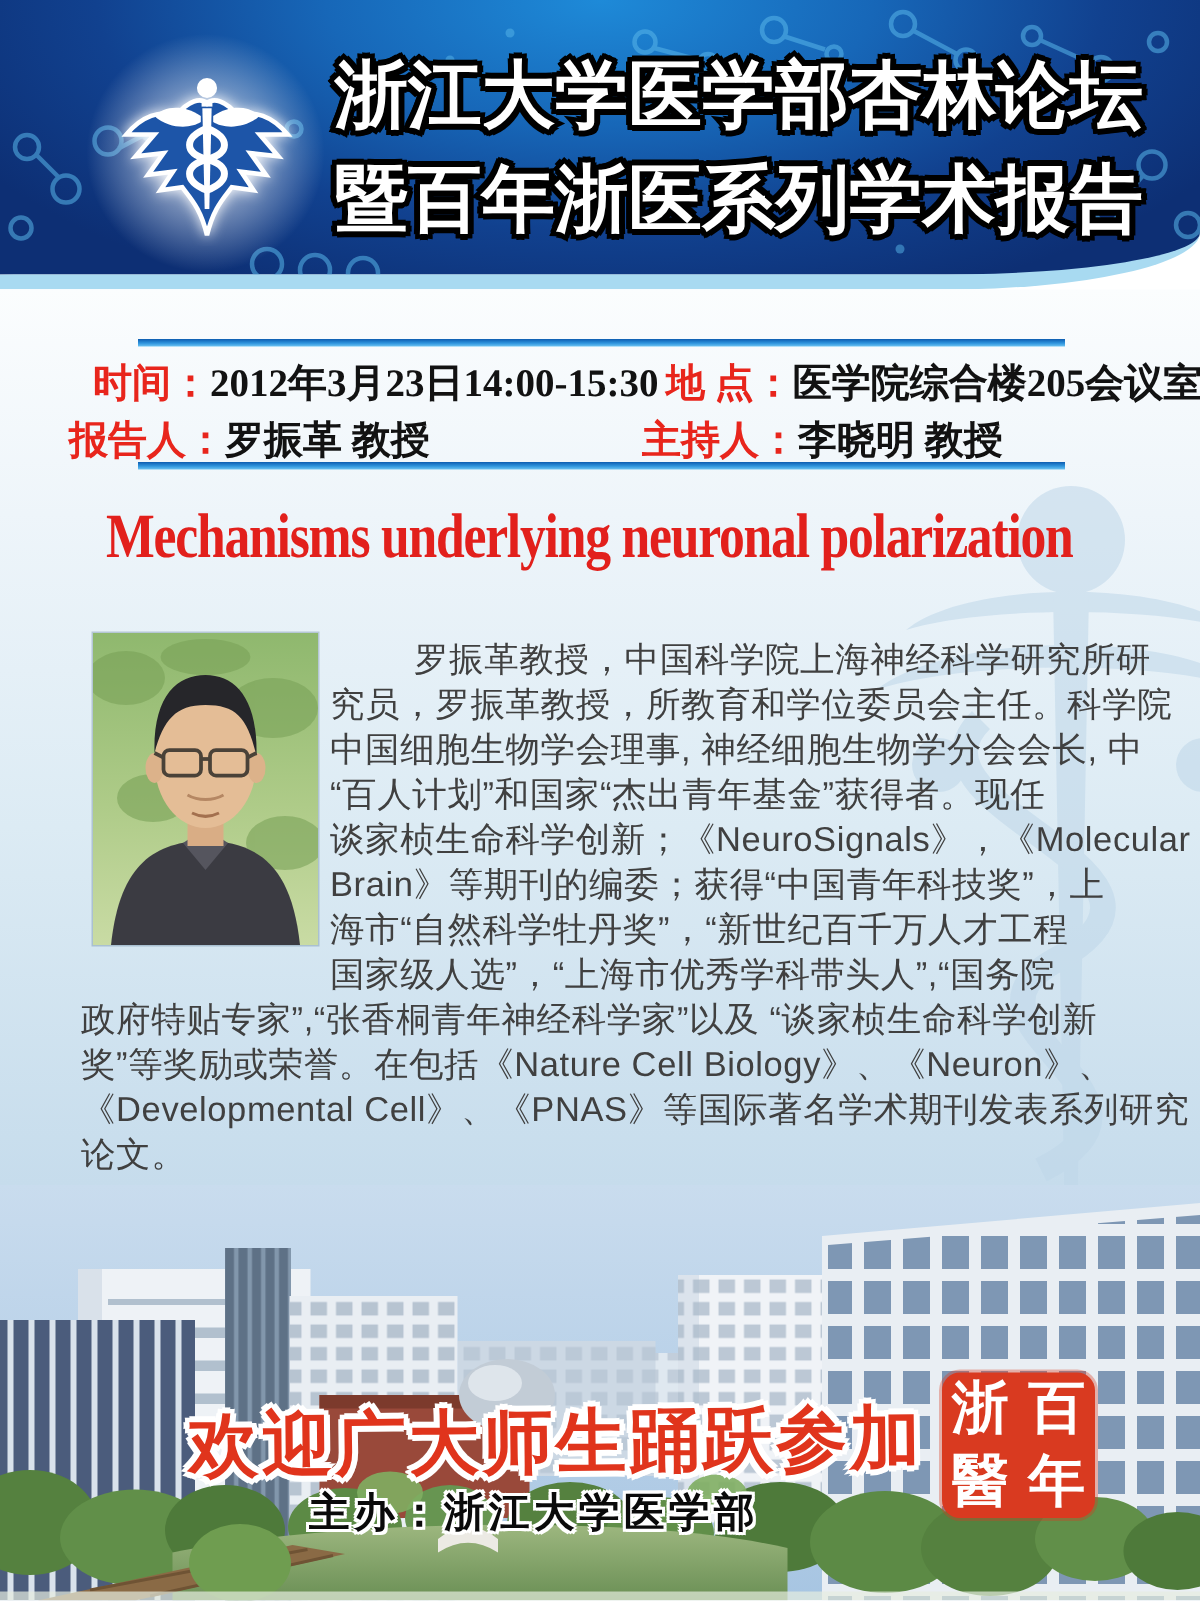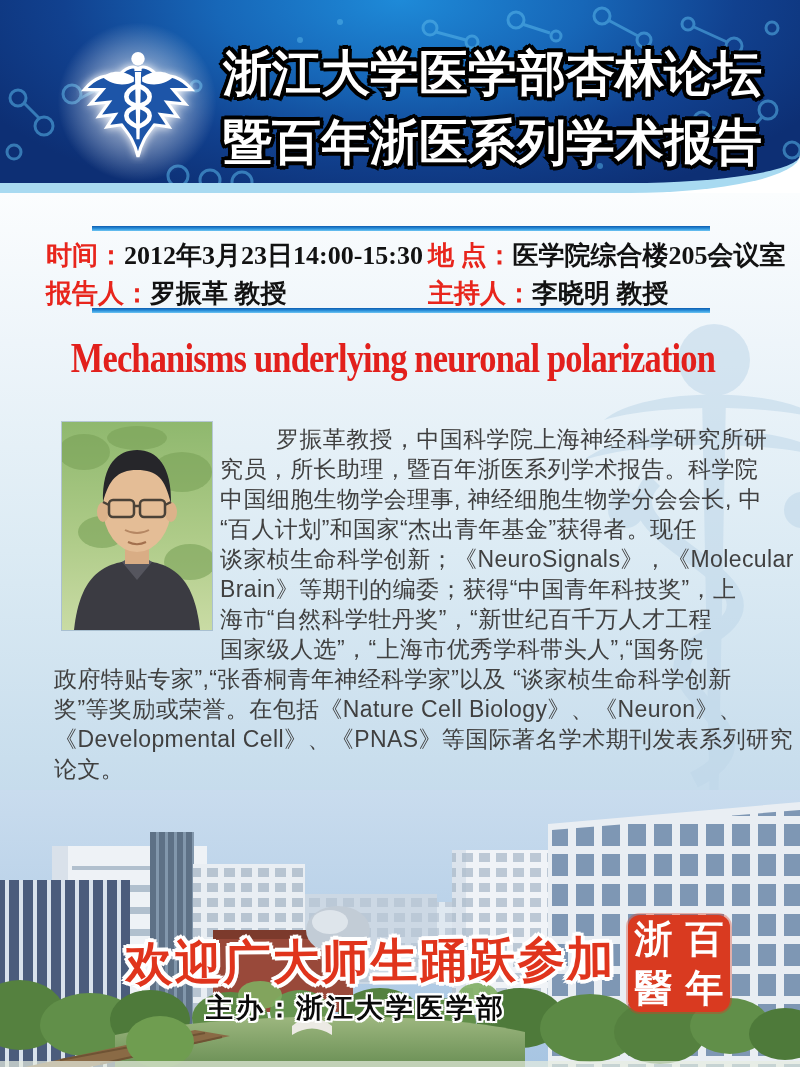--- a/index.html
+++ b/index.html
@@ -7,37 +7,37 @@
           font-family:"Liberation Sans",sans-serif;}
   
   .header-band{position:absolute;left:0;top:0;width:800px;height:183px;
     background:radial-gradient(ellipse 60% 120% at 50% 0%, #1e8ad8 0%, #1767b8 38%, #11418f 70%, #0d2f74 100%);
     border-bottom-right-radius:170px 38px;
     border-bottom:10px solid #a8daf1;}
   .circuit{position:absolute;left:0;top:0;width:800px;height:183px;pointer-events:none;}
   .logo-glow{position:absolute;left:52px;top:22px;width:170px;height:160px;
     background:radial-gradient(circle, rgba(255,255,255,.85) 0%, rgba(255,255,255,0) 68%);}
   .logo{position:absolute;left:76px;top:36px;width:124px;height:128px;}
-  .header-titles{position:absolute;left:205px;top:39px;width:575px;text-align:center;}
+  .header-titles{position:absolute;left:205px;top:30px;width:575px;text-align:center;}
   .header-title{white-space:nowrap;font-weight:bold;font-size:49px;line-height:69px;color:#fff;
     letter-spacing:0px;
     -webkit-text-stroke:6px #000;paint-order:stroke fill;
     text-shadow:4px 0 0 #000,-4px 0 0 #000,0 4px 0 #000,0 -4px 0 #000,
                 3px 3px 0 #000,-3px 3px 0 #000,3px -3px 0 #000,-3px -3px 0 #000;}
   
   .main-bg{position:absolute;left:0;top:193px;width:800px;height:597px;
     background:linear-gradient(180deg,#fbfdfe 0%, #eef5fa 25%, #dcebf4 60%, #c6dcec 100%);}
   .watermark{position:absolute;right:-34px;top:300px;width:270px;height:560px;opacity:.55;}
   .rule{position:absolute;left:92px;width:618px;height:5px;
     background:linear-gradient(180deg,#0d5cb0 0%, #2e94dd 55%, #6ec4f2 100%);}
   .rule-1{top:226px;} .rule-2{top:308px;}
   .info-cell{position:absolute;white-space:nowrap;font-family:"Liberation Serif",serif;
     font-weight:bold;font-size:26px;color:#121212;}
   .info-label{color:#e8251c;}
-  .r1{top:238px;} .r2{top:276px;}
+  .r1{top:238px;margin-left:16px;} .r2{top:276px;}
   .c1{left:46px;} .c2{left:428px;}
   .talk-title{position:absolute;left:0;top:334px;width:800px;text-align:left;white-space:nowrap;}
   .talk-title span{display:inline-block;transform:scaleX(.82);transform-origin:50% 50%;
     font-family:"Liberation Serif",serif;font-weight:bold;font-size:42px;color:#e2201c;letter-spacing:-1px;}
   .speaker-photo{position:absolute;left:62px;top:422px;width:150px;height:208px;
     box-shadow:0 0 0 1px rgba(90,120,150,.35);}
   .bio{position:absolute;left:54px;top:424px;width:694px;font-size:23px;color:#404040;}
   .bio-line{height:30px;line-height:30px;white-space:nowrap;letter-spacing:.4px;}
   .bio-line.wrap{margin-left:166px;}
   .bio-line.indent{text-indent:56px;}
@@ -184,21 +184,21 @@
       <line x1="72" y1="84" x2="78" y2="84"></line>
       <line x1="47" y1="83" x2="41" y2="80"></line>
         <line x1="103" y1="83" x2="109" y2="80"></line>
     </g>
     <path d="M63,108 C70,112 80,112 87,108" stroke="#b58763" stroke-width="2" fill="none"></path>
     <path d="M66,120 C72,123 78,123 84,120" stroke="#a3704e" stroke-width="2" fill="none"></path>
   </svg>
 
   <div class="bio">
     <div class="bio-line wrap indent">罗振革教授，中国科学院上海神经科学研究所研</div>
-    <div class="bio-line wrap">究员，所长助理，暨百年浙医系列学术报告。科学院</div>
+    <div class="bio-line wrap">究员，罗振革教授，所教育和学位委员会主任。科学院</div>
     <div class="bio-line wrap">中国细胞生物学会理事, 神经细胞生物学分会会长, 中</div>
     <div class="bio-line wrap">“百人计划”和国家“杰出青年基金”获得者。现任</div>
     <div class="bio-line wrap">谈家桢生命科学创新；《NeuroSignals》，《Molecular</div>
     <div class="bio-line wrap">Brain》等期刊的编委；获得“中国青年科技奖”，上</div>
     <div class="bio-line wrap">海市“自然科学牡丹奖”，“新世纪百千万人才工程</div>
     <div class="bio-line wrap">国家级人选”，“上海市优秀学科带头人”,“国务院</div>
     <div class="bio-line">政府特贴专家”,“张香桐青年神经科学家”以及 “谈家桢生命科学创新</div>
     <div class="bio-line">奖”等奖励或荣誉。在包括《Nature Cell Biology》、《Neuron》、</div>
     <div class="bio-line">《Developmental Cell》、《PNAS》等国际著名学术期刊发表系列研究</div>
     <div class="bio-line">论文。</div>

